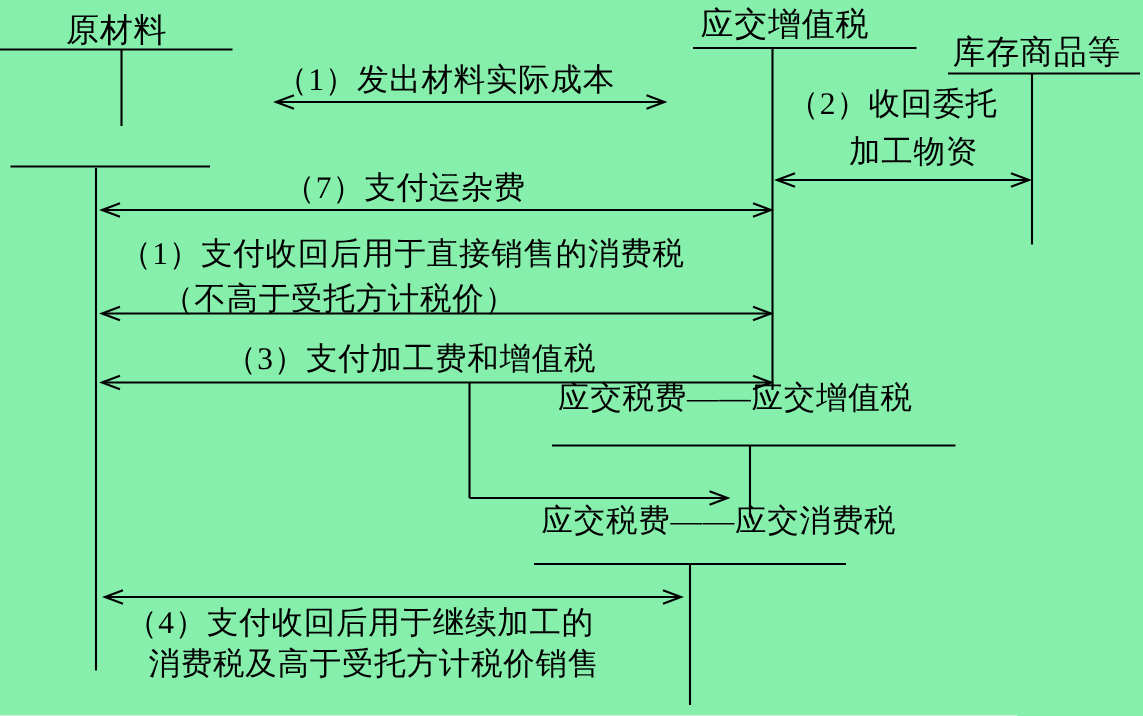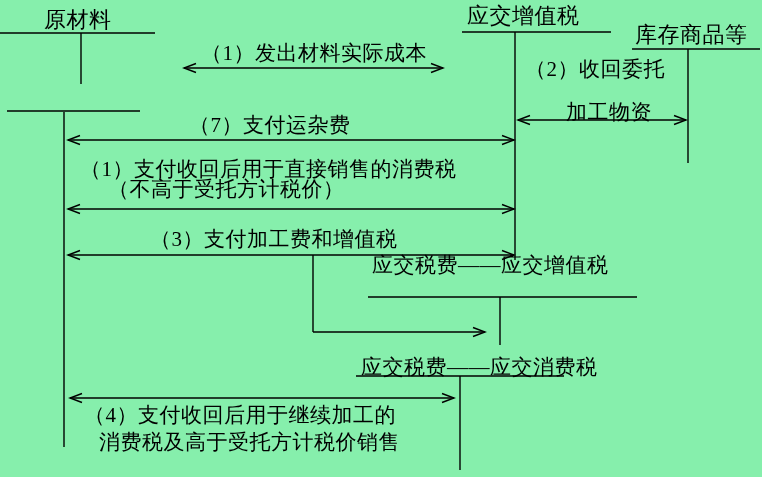--- a/index.html
+++ b/index.html
@@ -30,21 +30,20 @@
     position: absolute;
     font-size: 21px;
     line-height: 26px;
     white-space: nowrap;
     letter-spacing: 0.5px;
   }
   .acct {
     font-size: 22px;
   }
   .center {
-    text-align: center;
   }
 </style>
 </head>
 <body>
 
 <div id="stage">
 
   <svg id="lines" viewBox="0 0 762 477" xmlns="http://www.w3.org/2000/svg">
 
     <g>
@@ -111,30 +110,30 @@
 
   <div class="lbl acct" style="left:44px; top:7px;">原材料</div>
 
 
   <div class="lbl acct" style="left:467px; top:3px;">应交增值税</div>
 
   <div class="lbl acct" style="left:635px; top:22px;">库存商品等</div>
 
   <div class="lbl" style="left:372px; top:252px;">应交税费——应交增值税</div>
 
-  <div class="lbl" style="left:361px; top:354px;">应交税费——应交消费税</div>
+  <div class="lbl" style="left:361px; top:334px;">应交税费——应交消费税</div>
 
   <div class="lbl center" style="left:184px; top:40px; width:260px;">（1）发出材料实际成本</div>
 
   <div class="lbl" style="left:189px; top:112px;">（7）支付运杂费</div>
 
   <div class="lbl" style="left:525px; top:56px;">（2）收回委托</div>
-  <div class="lbl" style="left:566px; top:99px;">加工物资</div>
+  <div class="lbl" style="left:566px; top:88px;">加工物资</div>
 
   <div class="lbl" style="left:80px; top:156px;">（1）支付收回后用于直接销售的消费税</div>
-  <div class="lbl" style="left:108px; top:176px;">（不高于受托方计税价）</div>
+  <div class="lbl" style="left:108px; top:186px;">（不高于受托方计税价）</div>
 
   <div class="lbl" style="left:150px; top:226px;">（3）支付加工费和增值税</div>
 
   <div class="lbl" style="left:84px; top:402px;text-align:right;">（4）支付收回后用于继续加工的</div>
   <div class="lbl" style="left:99px; top:429px;">消费税及高于受托方计税价销售</div>
 
 </div>
 
 </body></html>

